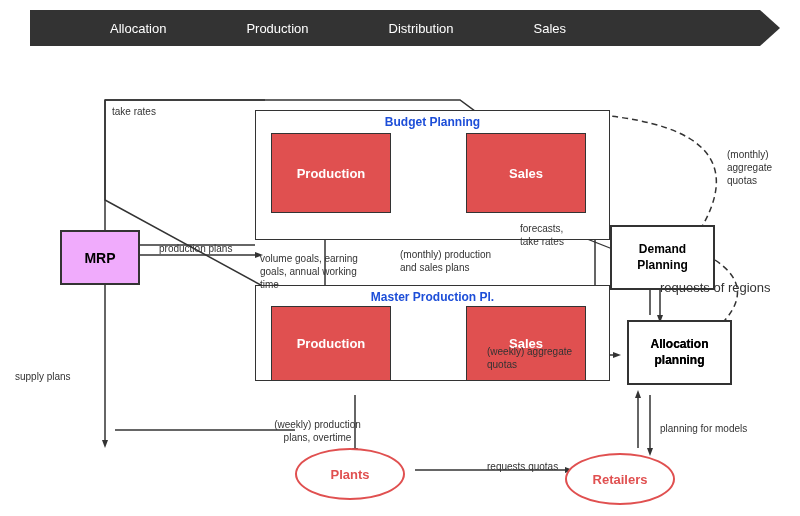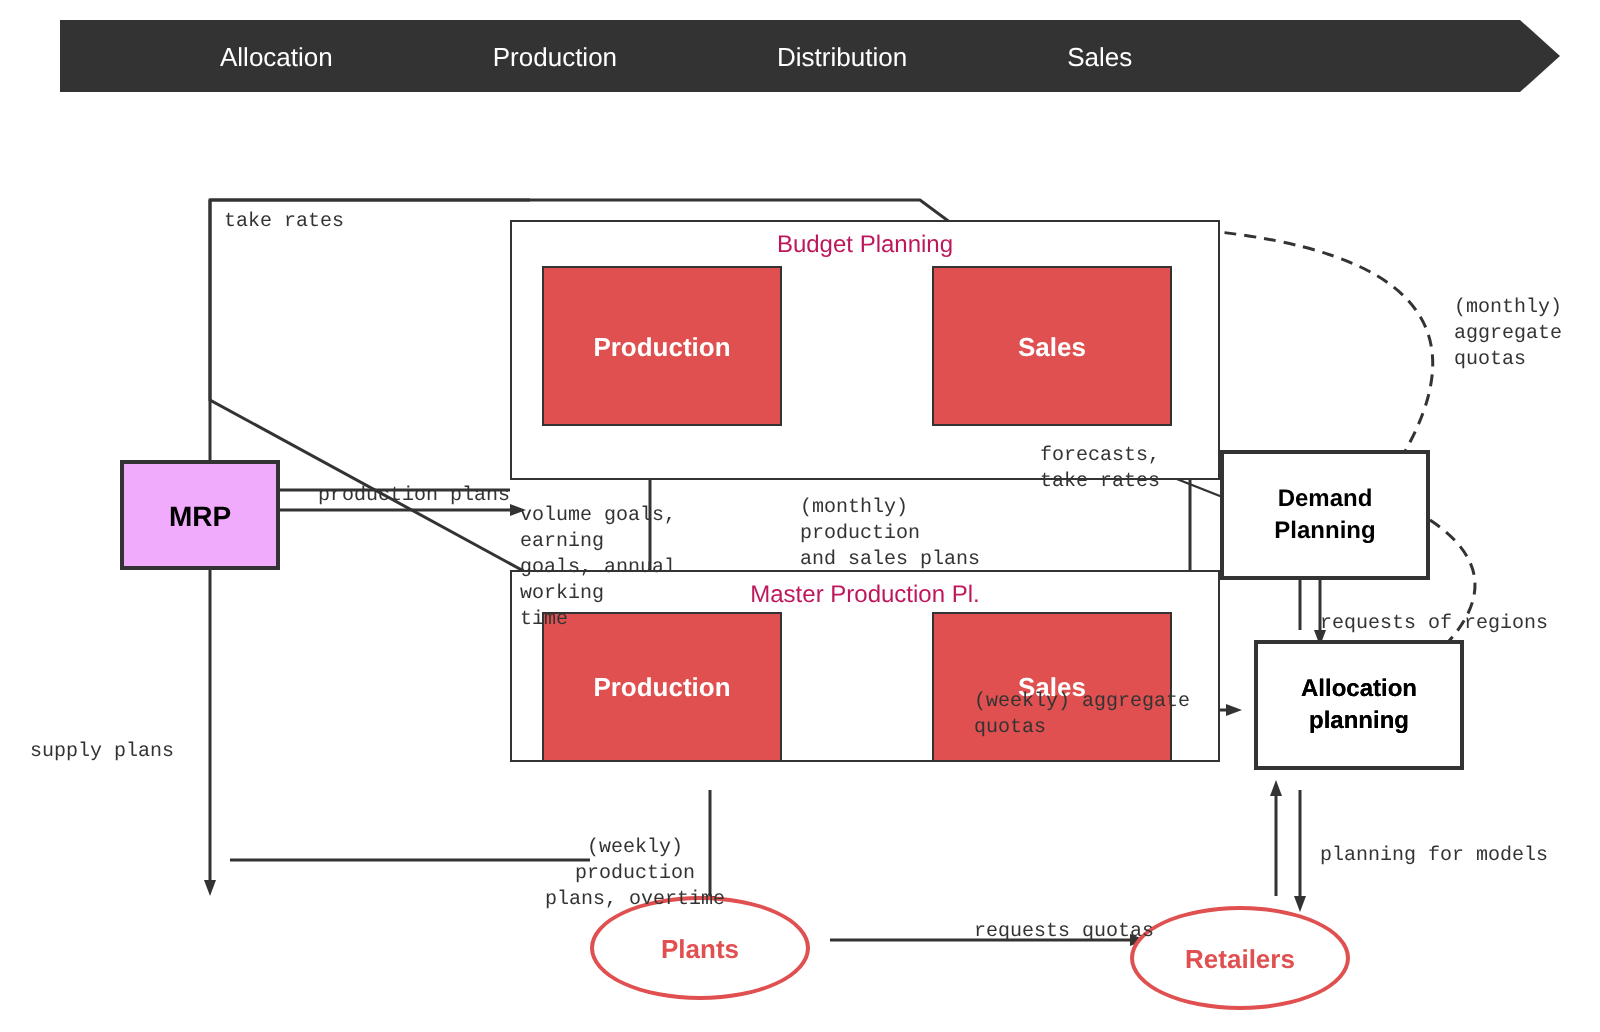--- a/index.html
+++ b/index.html
@@ -37,22 +37,22 @@
     }
     
     .box {
       position: absolute;
       border: 1.5px solid #333;
       background: #fff;
     }
     .box-title {
       text-align: center;
       font-size: 12px;
-      font-weight: normal;
-      color: #be185d;
+      font-weight: bold;
+      color: #1d4ed8;
       padding: 4px 0 2px 0;
     }
     
     .red-box {
       background: #e05050;
       border: 1.5px solid #333;
       color: #fff;
       font-weight: bold;
       font-size: 13px;
       display: flex;
@@ -112,21 +112,20 @@
       font-weight: bold;
       color: #e05050;
       background: #fff;
     }
     
     .label {
       position: absolute;
       font-size: 10px;
       color: #333;
       line-height: 1.3;
-      font-family: Liberation Mono, monospace;
     }
     svg.arrows {
       position: absolute;
       top: 0;
       left: 0;
       width: 800px;
       height: 516px;
       pointer-events: none;
     }
   </style>
@@ -277,15 +276,15 @@
   <div class="label" style="left:15px; top:370px;">supply plans</div>
 
   <div class="label" style="left:265px; top:418px; width:105px; font-size:10px; line-height:1.3; text-align:center;">(weekly) production<br>plans, overtime</div>
 
   <div class="label" style="left:487px; top:345px; width:110px; font-size:10px; line-height:1.3;">(weekly) aggregate<br>quotas</div>
 
   <div class="label" style="left:487px; top:460px; font-size:10px;">requests quotas</div>
 
   <div class="label" style="left:660px; top:422px; font-size:10px; line-height:1.3;">planning for models</div>
 
-  <div class="label" style="left:660px; top:306px; font-size:10px; line-height:1.3;">requests of regions</div>
+  <div class="label" style="left:660px; top:280px; font-size:13px; line-height:1.3;">requests of regions</div>
 
 </div>
 
 </body></html>

